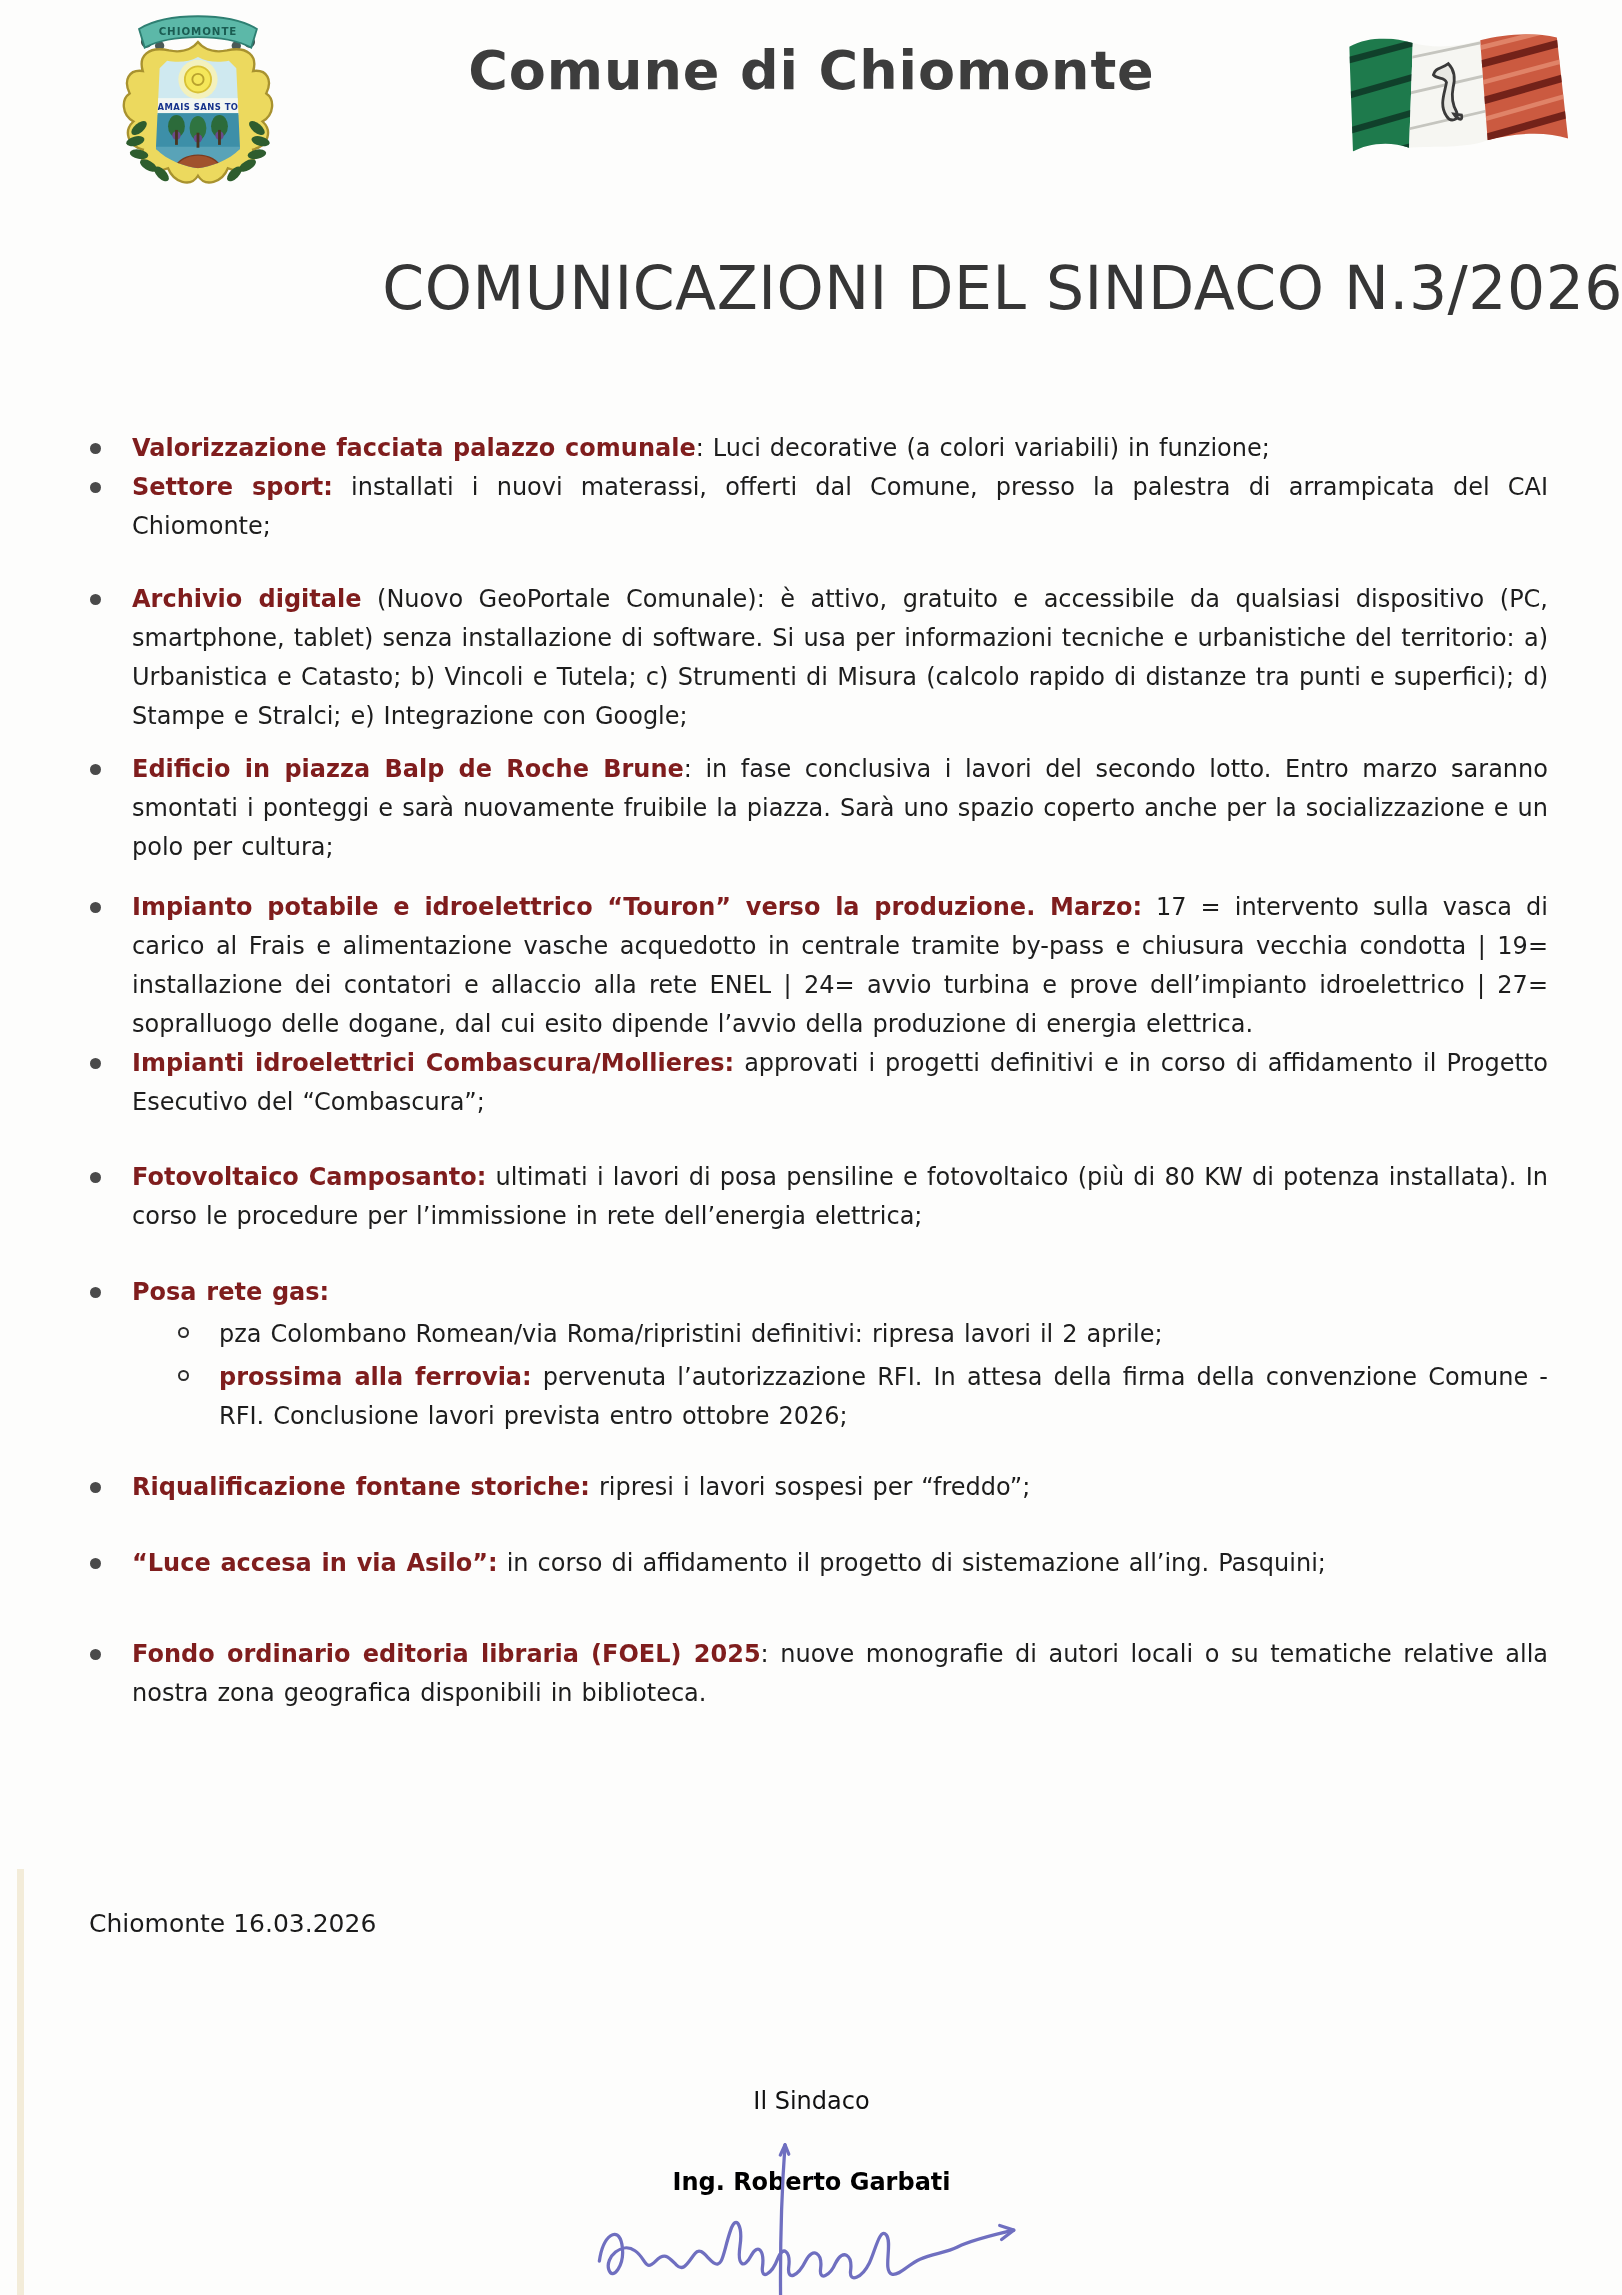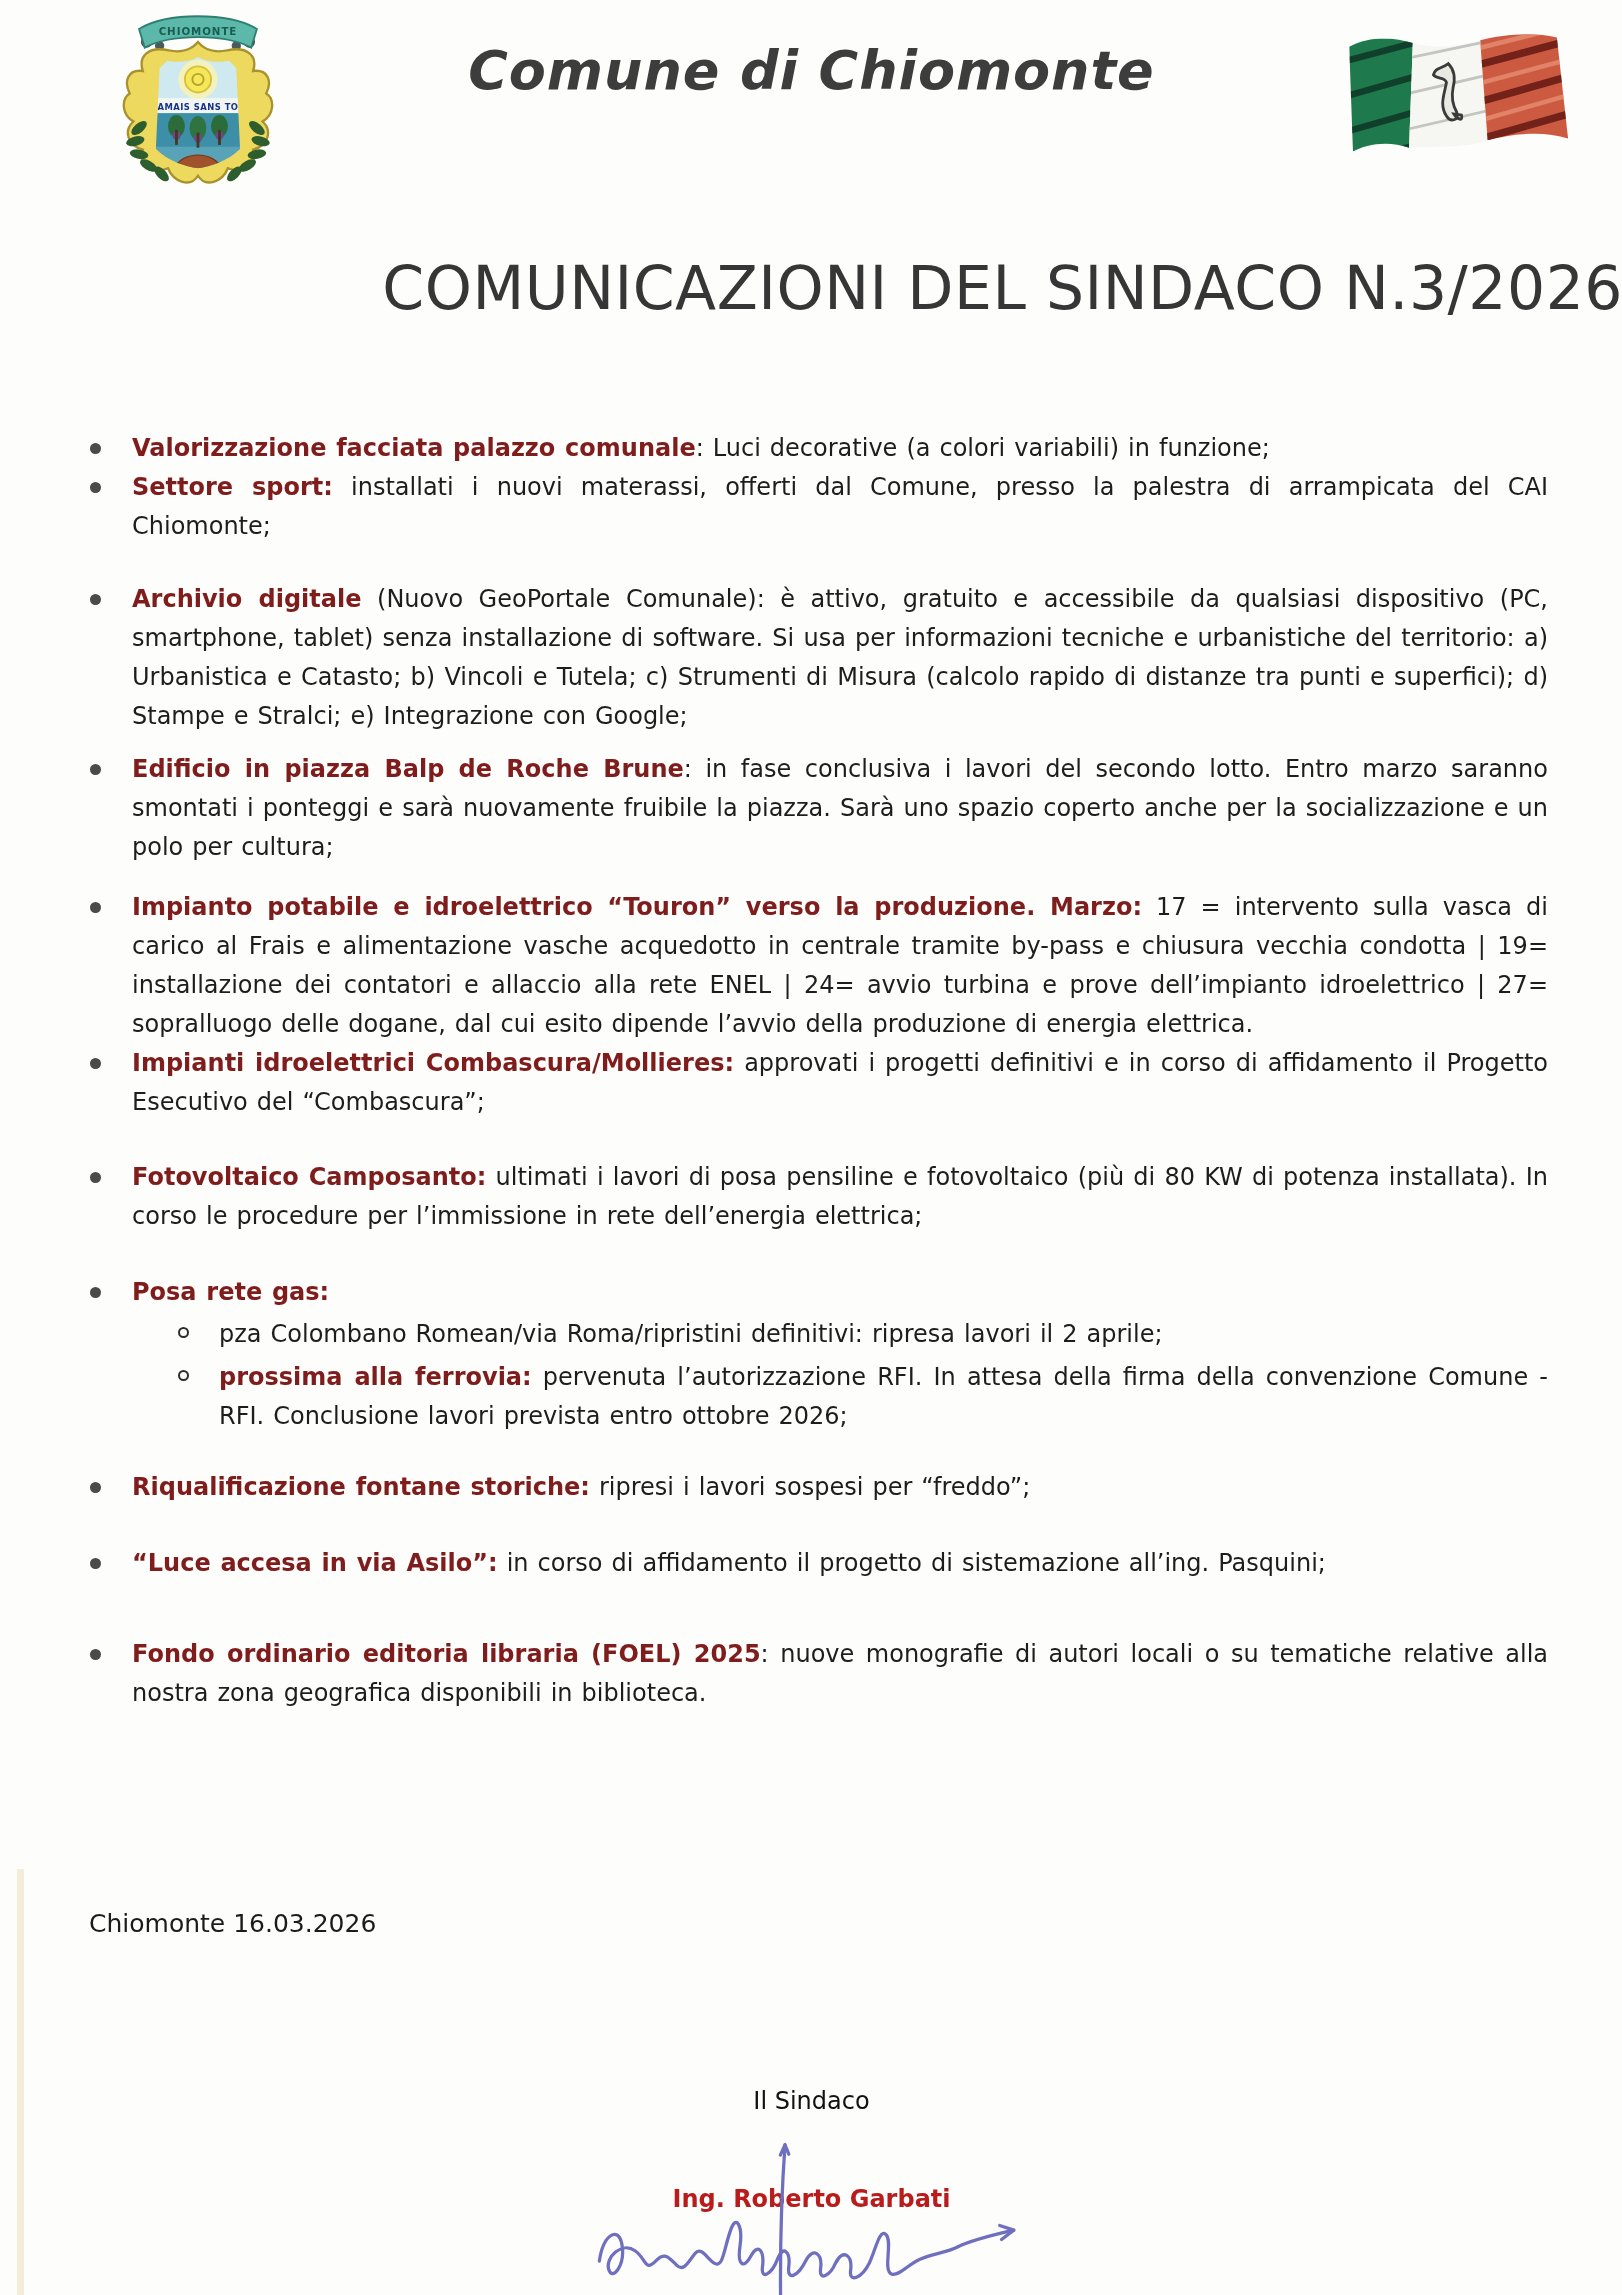--- a/index.html
+++ b/index.html
@@ -10,21 +10,21 @@
     font-family:"DejaVu Sans","Liberation Sans",sans-serif;
     color:#1d1d1d;
     overflow:hidden;
   }
   
   .scan-strip { position:absolute; left:17px; top:1869px; width:6.6px; height:426px; background:#f3ecd9; }
 
   
   .crest { position:absolute; left:111px; top:7.5px; width:173px; height:184px; }
   .head-text { position:absolute; left:0; right:0; top:39px; text-align:center; }
-  .h-title { font-size:54px; font-weight:bold; color:#3d3d3d; letter-spacing:0.9px;font-style:italic; }
+  .h-title { font-size:54px; font-weight:bold; color:#3d3d3d; letter-spacing:0.9px; }
   .h-sub   { margin-top:24px; font-size:29px; color:#1c1c1c; }
   .flag { position:absolute; left:1338px; top:28px; width:260px; height:133px; }
 
   
   .doc-title {
     position:absolute; top:253px; left:0; width:100%;
     text-align:right; font-size:60px; font-weight:normal; color:#363636;
     letter-spacing:0.5px;
   }
 
@@ -51,21 +51,21 @@
   .circ {
     position:absolute; left:5.6px; top:12px;
     width:11.2px; height:11.2px; border:2.3px solid #2c2c2c; border-radius:50%;
     background:transparent;
   }
 
   
   .dateline { position:absolute; left:89px; top:1909px; font-size:25px; color:#1b1b1b; }
   .sig-block { position:absolute; left:0; top:2087px; width:100%; text-align:center; }
   .sig-role { font-size:24px; font-weight:normal; color:#111; }
-  .sig-name { margin-top:70px; font-size:24px; font-weight:bold; color:#b91c1c; }
+  .sig-name { margin-top:53px; font-size:24px; font-weight:bold; color:#000000; }
   .sig-scrawl { position:absolute; left:590px; top:54px; width:450px; height:197px; }
 </style>
 </head>
 <body>
 
 <div class="scan-strip"></div>
 
 <header>
 
   <div class="crest">

